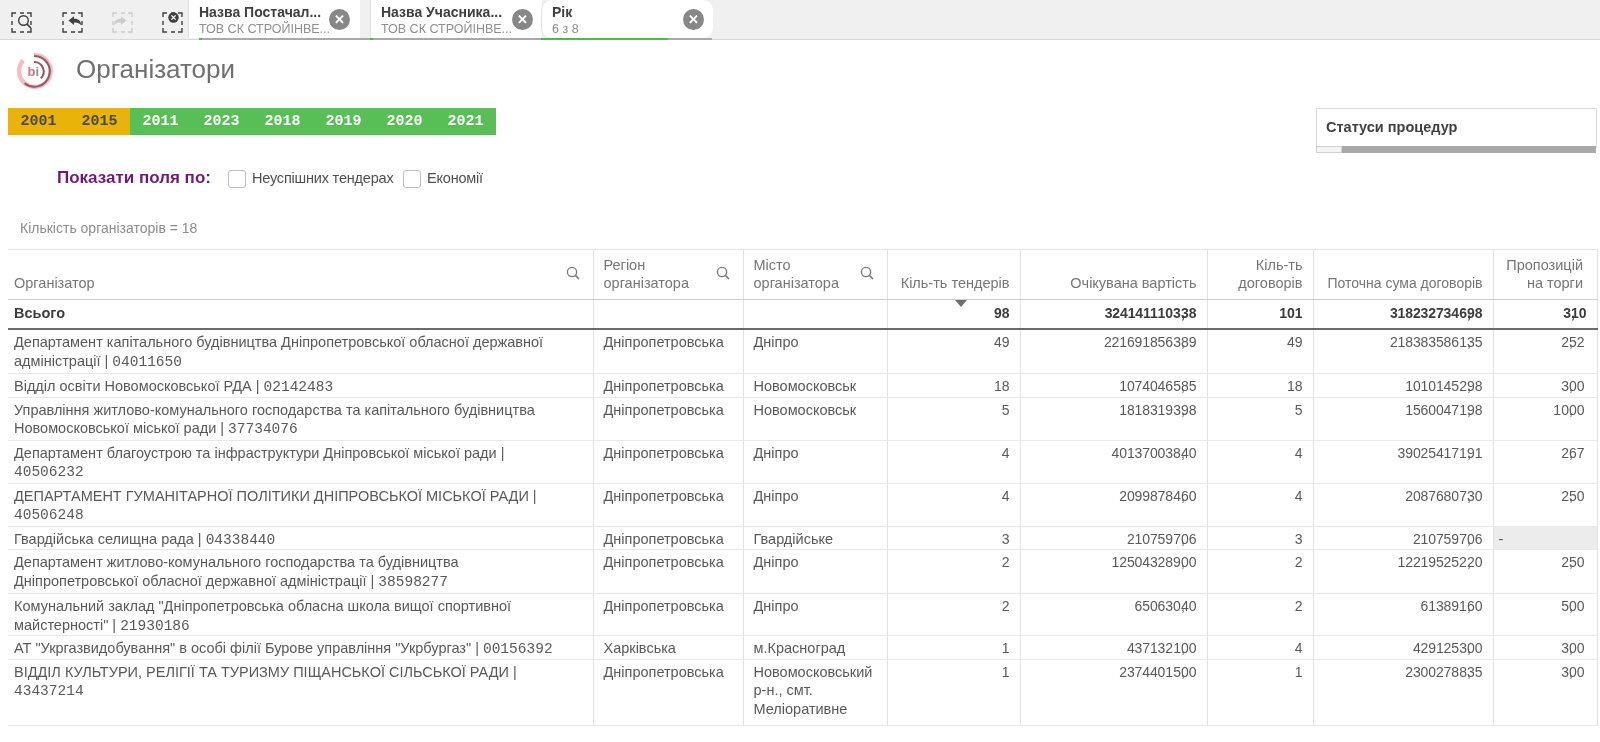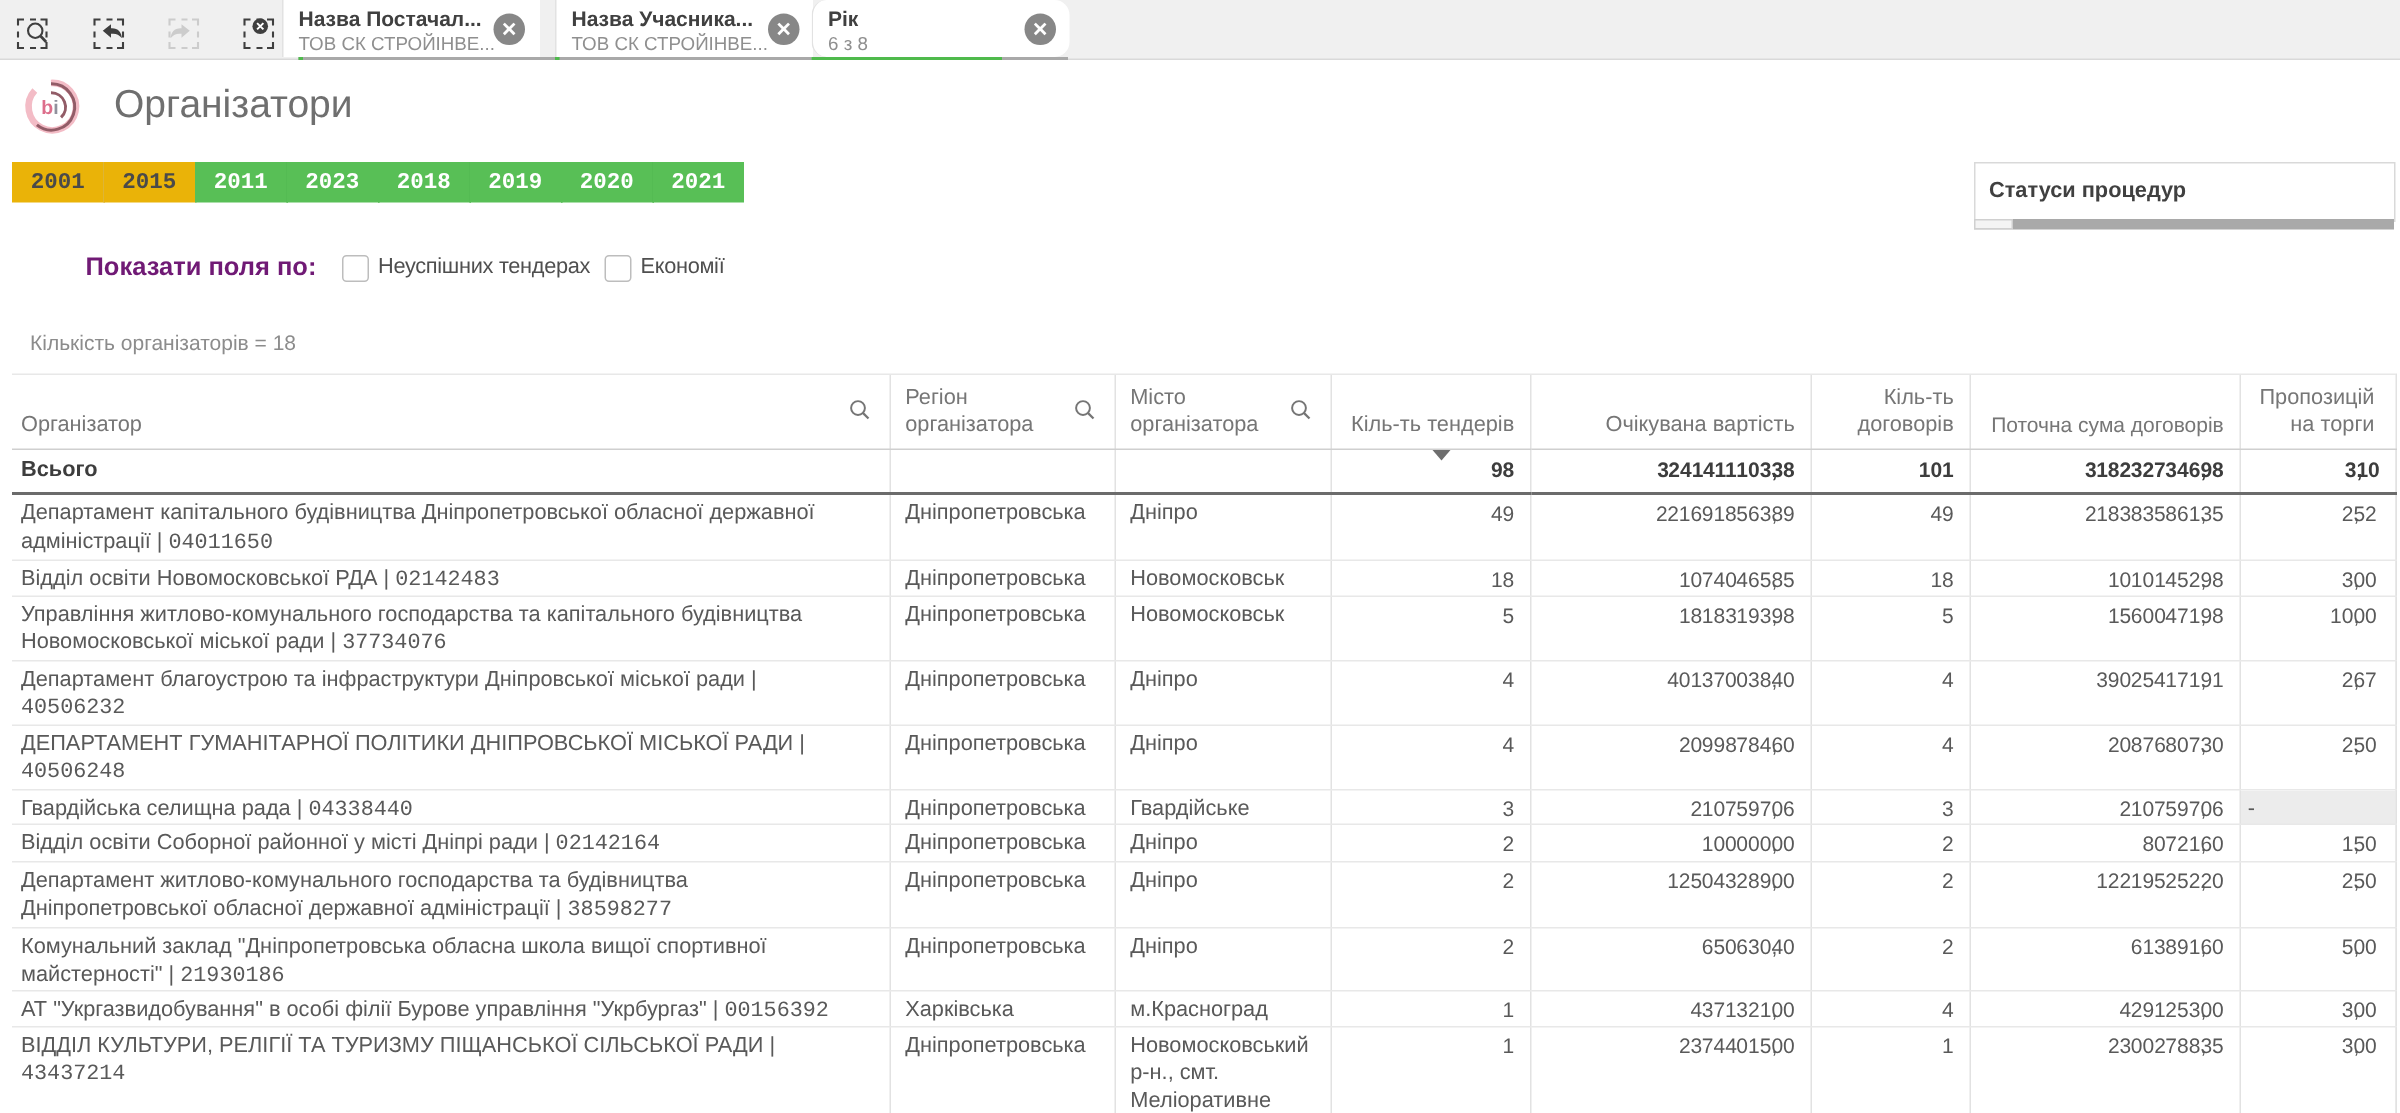--- a/index.html
+++ b/index.html
@@ -234,30 +234,20 @@
 <tr class="r" style="height:19px;">
   <td class="c1p">Гвардійська селищна рада | <span class="mono">04338440</span></td>
   <td class="rg">Дніпропетровська</td>
           <td class="rg">Гвардійське</td>
   <td class="n">3</td>
           <td class="n">2 107 597<i>,</i>06</td>
           <td class="n">3</td>
           <td class="n">2 107 597<i>,</i>06</td>
   <td style="background:#ececec;padding-left:5px;padding-top:3px;">-</td>
 </tr>
-<tr class="r" style="height:25px;">
-  <td class="c1p">Відділ освіти Соборної районної у місті Дніпрі ради | <span class="mono">02142164</span></td>
-  <td class="rg">Дніпропетровська</td>
-          <td class="rg">Дніпро</td>
-  <td class="n">2</td>
-          <td class="n">100 000<i>,</i>00</td>
-          <td class="n">2</td>
-          <td class="n">80 721<i>,</i>60</td>
-          <td class="n n8">1<i>,</i>50</td>
-</tr>
 <tr class="r" style="height:44px;">
   <td class="c1p">Департамент житлово-комунального господарства та будівництва<br>Дніпропетровської обласної державної адміністрації | <span class="mono">38598277</span></td>
   <td class="rg">Дніпропетровська</td>
           <td class="rg">Дніпро</td>
   <td class="n">2</td>
           <td class="n">125 043 289<i>,</i>00</td>
           <td class="n">2</td>
           <td class="n">122 195 252<i>,</i>20</td>
           <td class="n n8">2<i>,</i>50</td>
 </tr>

